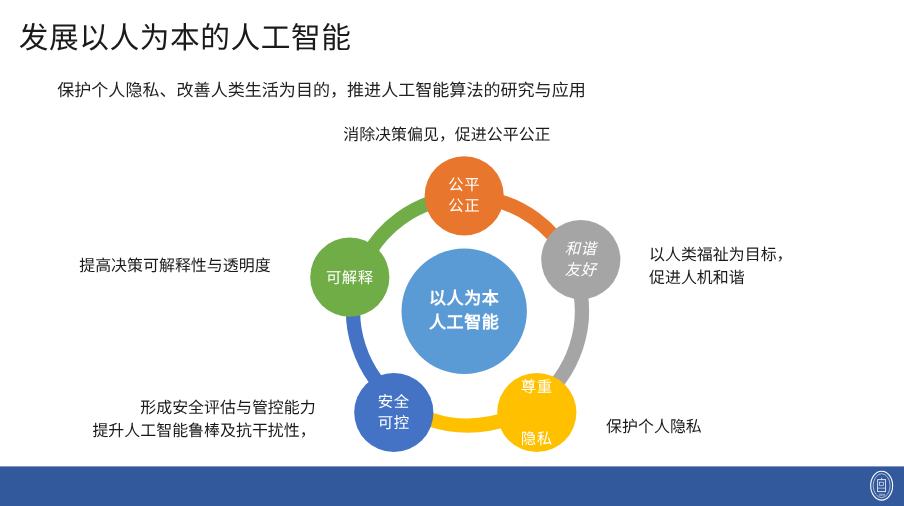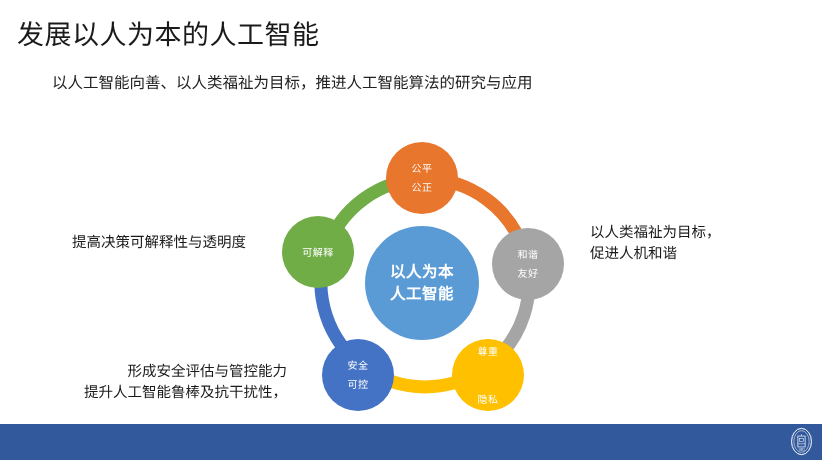--- a/index.html
+++ b/index.html
@@ -60,39 +60,39 @@
   
   .node {
     position: absolute;
     border-radius: 50%;
     display: flex;
     flex-direction: column;
     align-items: center;
     justify-content: center;
     color: #ffffff;
     text-align: center;
-    font-size: 10px;
+    font-size: 14px;
     line-height: 19px;
     letter-spacing: 0.5px;
   }
   .node .line { display: block; }
 
   .node-center {
     width: 114px;
     height: 114px;
     left: 365px;
     top: 226px;
     font-size: 15.5px;
     line-height: 22px;
     font-weight: bold;
     text-align: right;
   }
   .node-fair   { width: 72px; height: 72px; left: 386px; top: 142px; }
   .node-explain{ width: 72px; height: 72px; left: 282px; top: 216px; }
-  .node-harmony{ width: 72px; height: 72px; left: 492px; top: 228px; }
+  .node-harmony{ width: 72px; height: 72px; left: 492px; top: 200px; font-style: italic; }
   .node-safety { width: 72px; height: 72px; left: 322px; top: 339px; }
   .node-privacy{ width: 72px; height: 72px; left: 452px; top: 339px; }
 
   
   .caption {
     position: absolute;
     color: #1a1a1a;
     font-size: 14.5px;
     line-height: 21px;
     white-space: nowrap;
@@ -120,21 +120,21 @@
     height: 29px;
   }
 </style>
 </head>
 <body>
 
 <div id="slide" style="background: rgb(255, 255, 255);">
 
   <div class="slide-title">发展以人为本的人工智能</div>
 
-  <div class="slide-subtitle">以人工智能向善、以人类福祉为目标，推进人工智能算法的研究与应用</div>
+  <div class="slide-subtitle">保护个人隐私、改善人类生活为目的，推进人工智能算法的研究与应用</div>
 
   <div class="diagram">
 
     <svg class="ring-svg" viewBox="0 0 318 290">
 
       <path fill="none" stroke="#70AD47" stroke-width="13" stroke-linecap="round" d="M 60.1 116.9 A 104 104 0 0 1 159 45"></path>
 
       <path fill="none" stroke="#E8762C" stroke-width="13" stroke-linecap="round" d="M 159 45 A 104 104 0 0 1 257.9 116.9"></path>
 
       <path fill="none" stroke="#A5A5A5" stroke-width="13" stroke-linecap="round" d="M 257.9 116.9 A 104 104 0 0 1 220.1 233.1"></path>
@@ -166,33 +166,35 @@
 
     <div class="node node-safety" id="node-safety" style="background: rgb(68, 114, 196);">
       <span class="line">安全</span>
       <span class="line">可控</span>
     </div>
 
     <div class="node node-explain" id="node-explain" style="background: rgb(112, 173, 71);">
       <span class="line">可解释</span>
     </div>
 
+    <div class="caption caption-top">消除决策偏见，促进公平公正</div>
 
     <div class="caption caption-left">提高决策可解释性与透明度</div>
 
     <div class="caption caption-right">
       <div>以人类福祉为目标，</div>
       <div>促进人机和谐</div>
     </div>
 
     <div class="caption caption-btmleft">
       <div>形成安全评估与管控能力</div>
       <div>提升人工智能鲁棒及抗干扰性，</div>
     </div>
 
+    <div class="caption caption-btmright">保护个人隐私</div>
   </div>
 
   <div class="footer-bar" id="footer-bar" style="background: rgb(51, 89, 157);">
     <svg class="footer-seal" viewBox="0 0 64 64">
       <ellipse cx="32" cy="32" rx="22" ry="29" fill="none" stroke="#ffffff" stroke-width="2.2"></ellipse>
       <ellipse cx="32" cy="32" rx="17" ry="24" fill="none" stroke="#ffffff" stroke-width="1.2"></ellipse>
       <rect x="24" y="20" width="16" height="24" fill="none" stroke="#ffffff" stroke-width="1.6"></rect>
       <rect x="28" y="25" width="8" height="7" fill="none" stroke="#ffffff" stroke-width="1.2"></rect>
       <line x1="24" y1="37" x2="40" y2="37" stroke="#ffffff" stroke-width="1.2"></line>
       <line x1="32" y1="20" x2="32" y2="16" stroke="#ffffff" stroke-width="1.4"></line>

